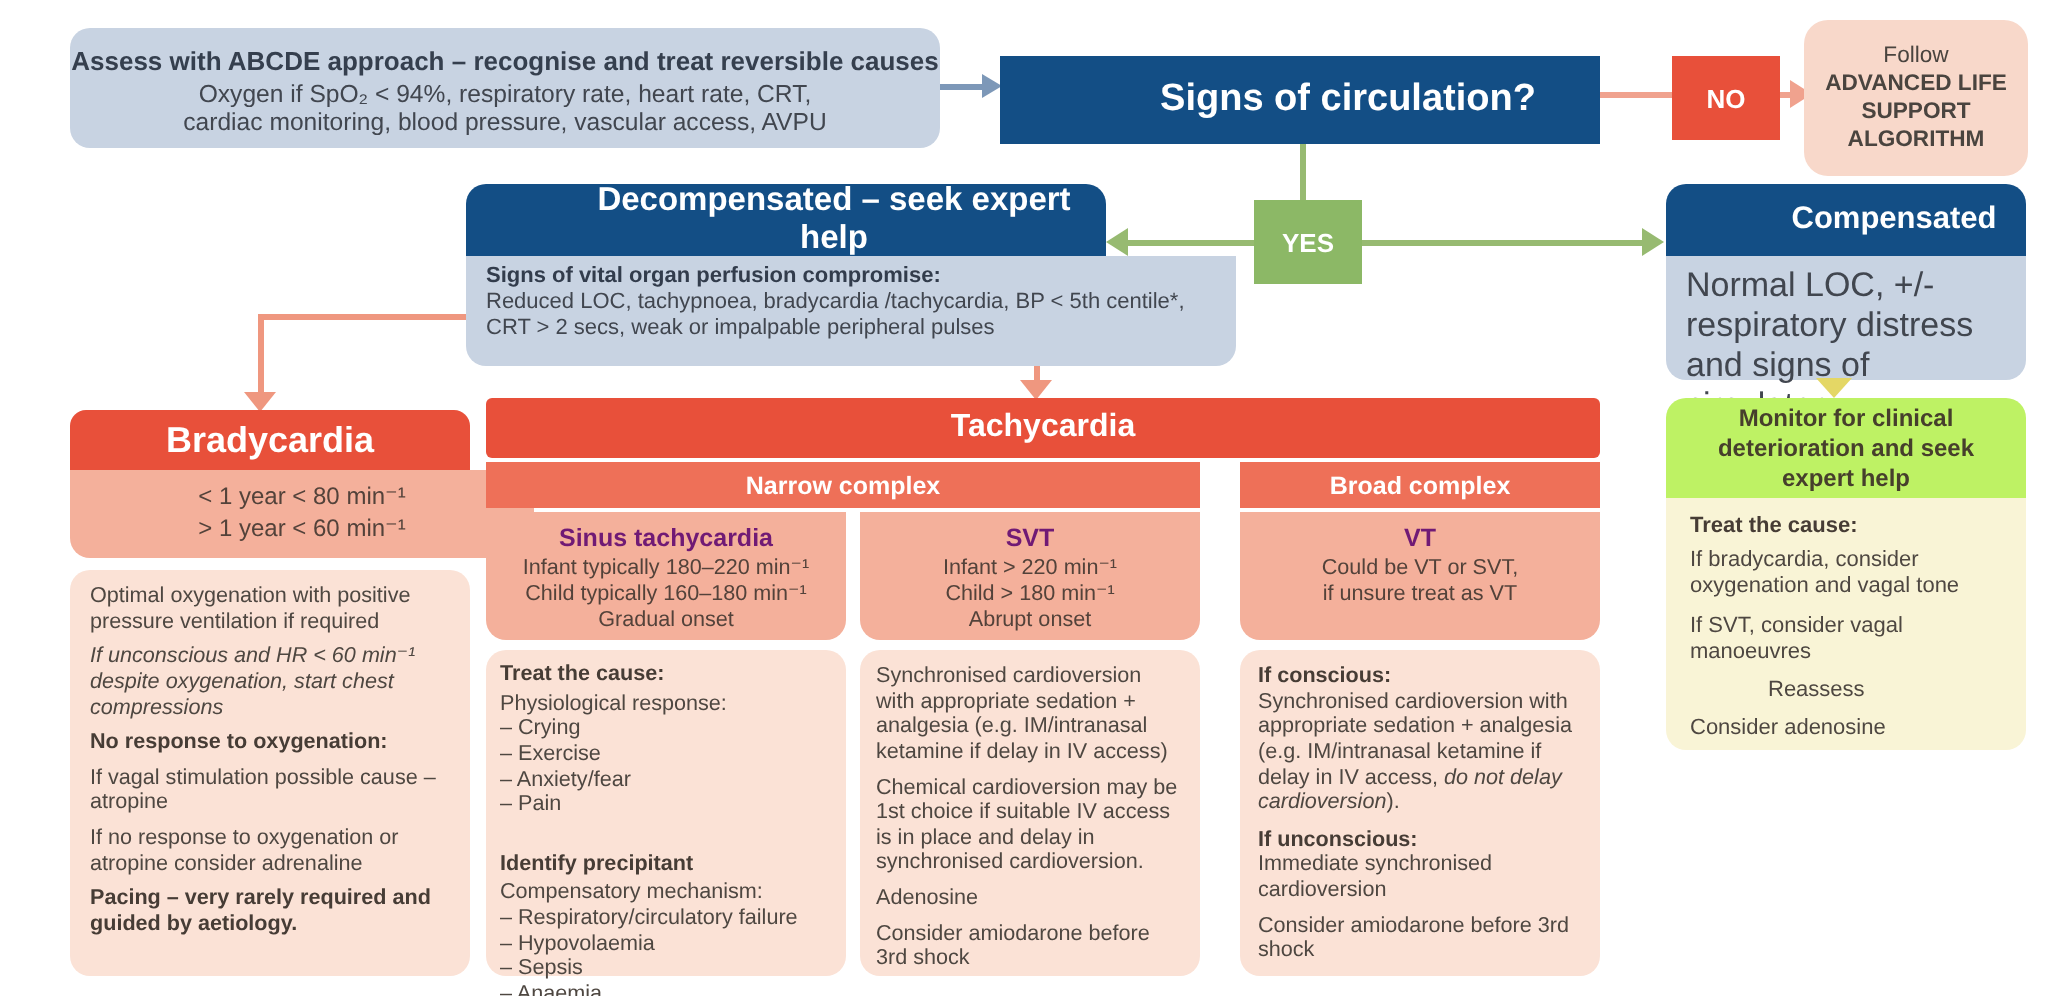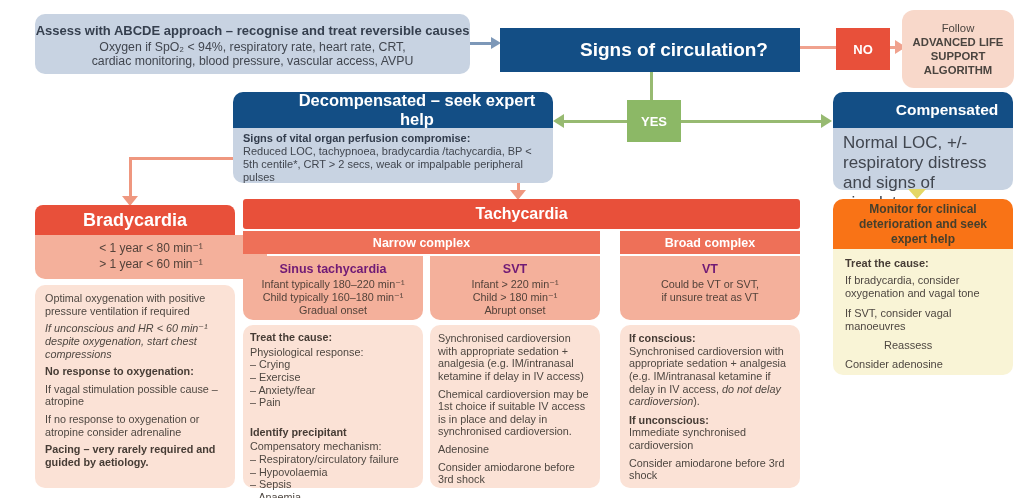--- a/index.html
+++ b/index.html
@@ -10,21 +10,21 @@
   .abs{position:absolute;box-sizing:border-box;}
   .flexc{display:flex;align-items:center;justify-content:center;text-align:center;}
 
   
   .bluebox{background:#c8d3e2;border-radius:10px;color:#41464f;}
   .navybox{background:#134e85;color:#ffffff;font-weight:bold;padding-left:48px;}
   .redhead{background:#e8503a;color:#ffffff;font-weight:bold;}
   .midred{background:#ee7058;color:#ffffff;font-weight:bold;}
   .salmonbox{background:#f4b09b;color:#53423a;}
   .pinkbody{background:#fbe2d6;color:#4e4741;}
-  .yellowhead{background:#f97316;color:#463f2c;font-weight:bold;}
+  .yellowhead{background:#bef264;color:#463f2c;font-weight:bold;}
   .yellowbody{background:#f9f4d6;color:#4e4741;}
   .alsbox{background:#f8d8ca;color:#4a443f;}
 
   .rtop10{border-radius:10px 10px 0 0;}
   .rbot10{border-radius:0 0 10px 10px;}
   .rtop8{border-radius:8px 8px 0 0;}
   .r10{border-radius:10px;}
   .r12{border-radius:12px;}
   .r3{border-radius:3px;}
 
@@ -85,21 +85,21 @@
     <span>YES</span>
   </div>
   <div class="line" style="left:564px;top:120px;width:63px;height:3px;background:#97ba71;"></div>
   <div class="tri tri-left-green" style="left:553px;top:114px;"></div>
   <div class="line" style="left:681px;top:120px;width:141px;height:3px;background:#97ba71;"></div>
   <div class="tri tri-right-green" style="left:821px;top:114px;"></div>
 
   <div class="abs navybox rtop10 flexc" style="left:233px;top:92px;width:320px;height:36px;font-size:16.5px;">
     <span>Decompensated – seek expert help</span>
   </div>
-  <div class="abs bluebox rbot10" style="left:233px;top:128px;width:320px;height:55px;border-radius:0 0 10px 10px;padding:4px 10px;font-size:11px;line-height:1.18;">
+  <div class="abs bluebox rbot10" style="left:233px;top:128px;width:385px;height:55px;border-radius:0 0 10px 10px;padding:4px 10px;font-size:11px;line-height:1.18;">
     <span class="b" style="color:#323c4c;display:block;">Signs of vital organ perfusion compromise:</span>
     <span>Reduced LOC, tachypnoea, bradycardia /tachycardia, BP &lt; 5th centile*, CRT &gt; 2 secs, weak or impalpable peripheral pulses</span>
   </div>
 
   <div class="line" style="left:129px;top:157px;width:104px;height:3px;background:#ef977f;"></div>
   <div class="line" style="left:129px;top:157px;width:3px;height:40px;background:#ef977f;"></div>
   <div class="tri tri-down-salmon" style="left:122px;top:196px;"></div>
 
   <div class="line" style="left:517px;top:183px;width:3px;height:9px;background:#ef977f;"></div>
   <div class="tri tri-down-salmon" style="left:510px;top:190px;"></div>

